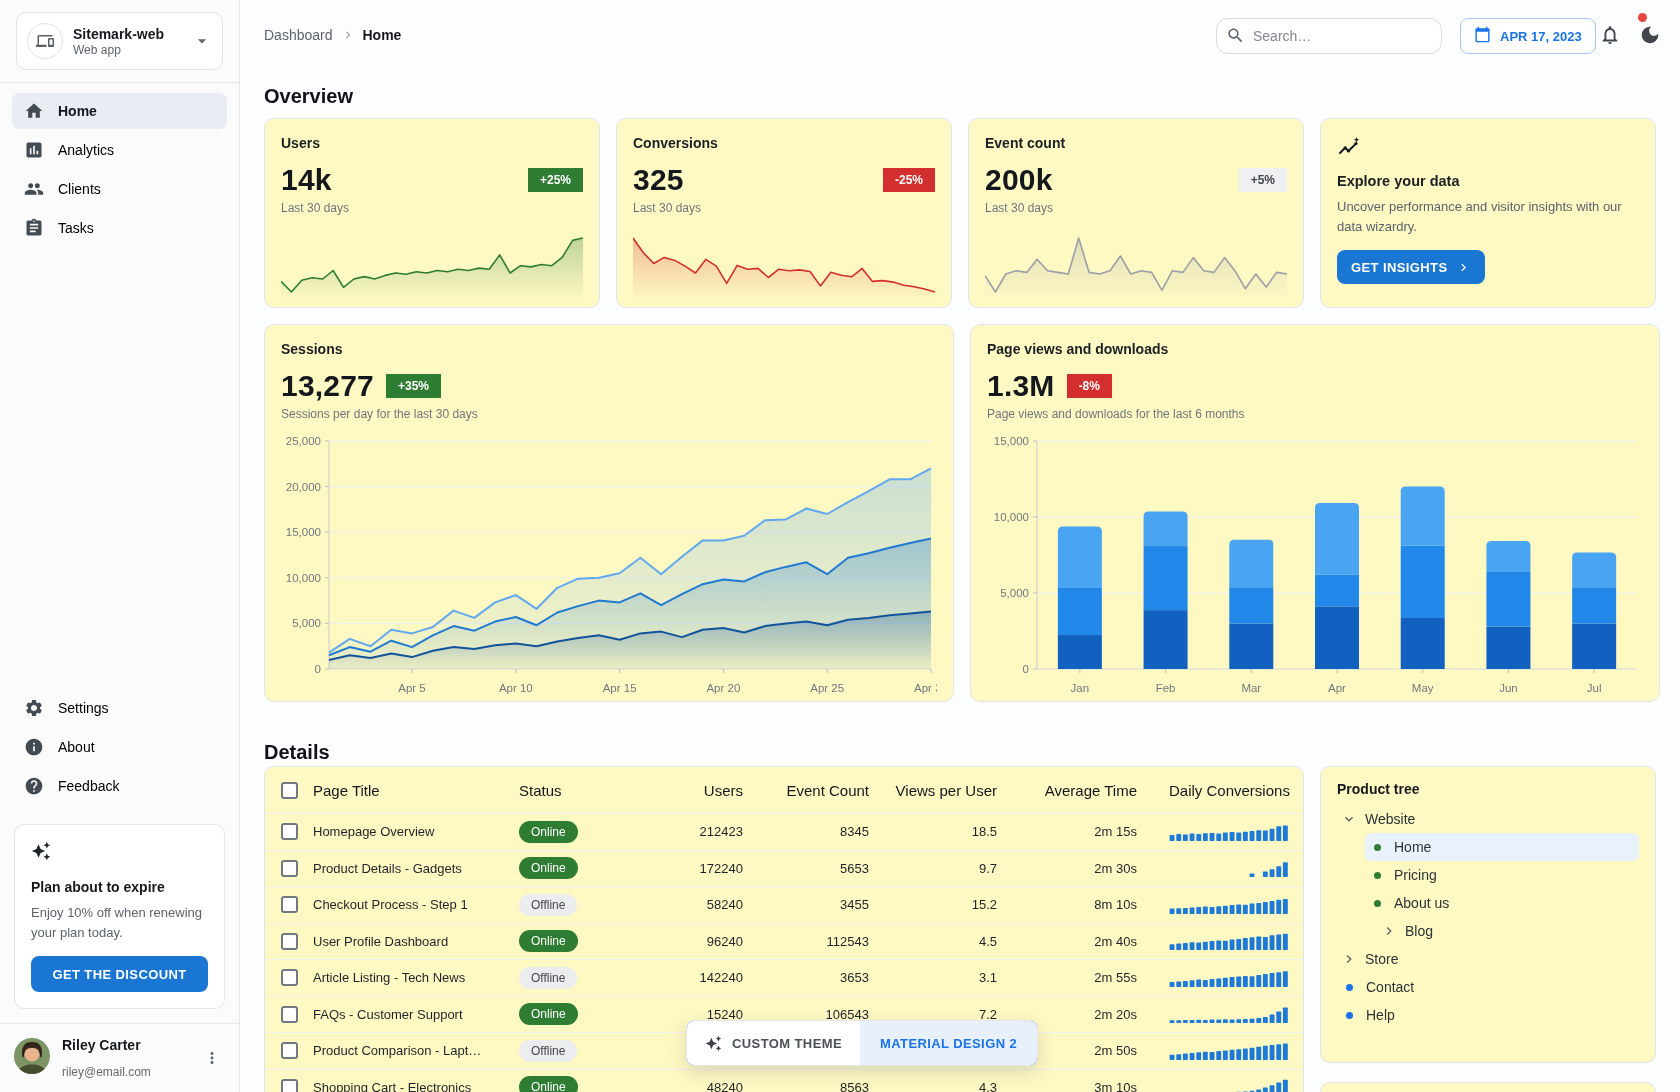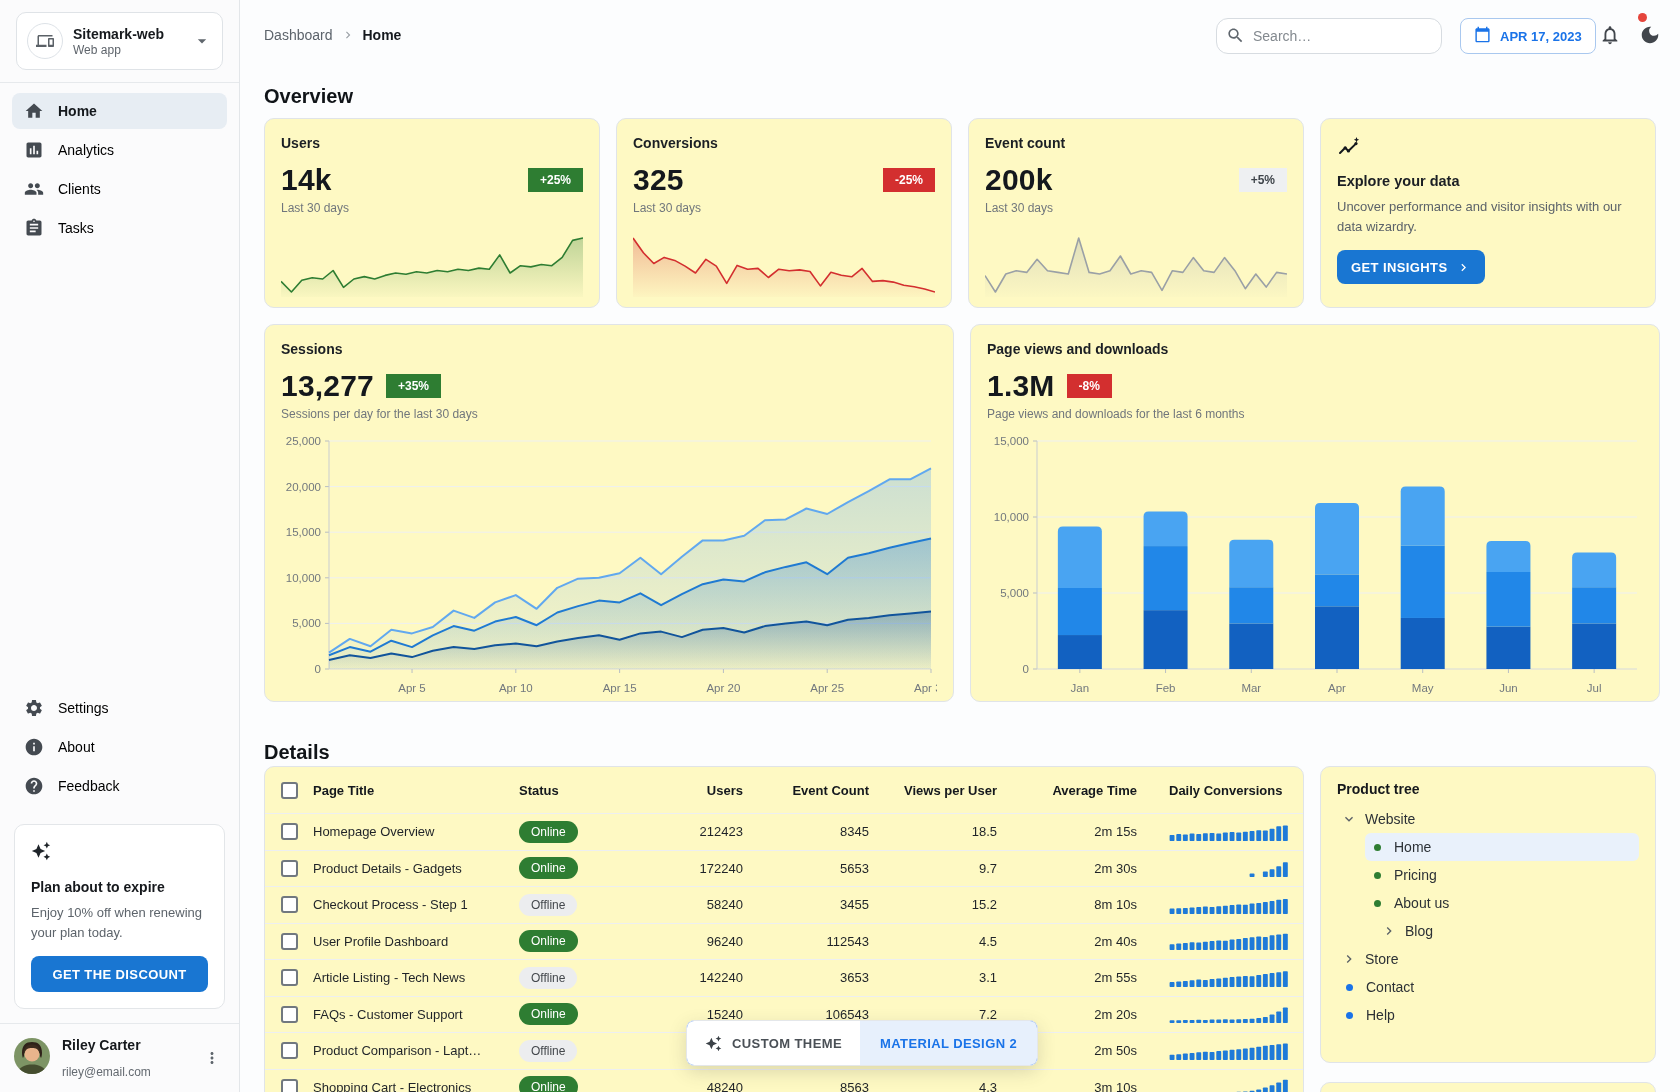--- a/index.html
+++ b/index.html
@@ -69,21 +69,21 @@
   .insight-desc{font-size:13px;color:#5c636a;line-height:1.5;margin-top:8px;}
   .insight-btn{display:inline-flex;width:auto;padding:0 14px;height:34px;margin-top:14px;}
   .charts-row{position:absolute;left:24px;top:324px;width:1392px;display:grid;
               grid-template-columns:repeat(2,1fr);gap:16px;}
   .chart-card{height:378px;}
   .chart-area{margin-top:10px;width:656px;height:268px;}
   
   .table-card{position:absolute;left:24px;top:766px;width:1040px;height:360px;padding:0;overflow:hidden;}
   .t-row{display:grid;grid-template-columns:48px 206px 128px 112px 126px 128px 140px 1fr;
          align-items:center;height:35.5px;border-bottom:1px solid #edeff1;font-size:13px;color:#1f2328;cursor:pointer;}
-  .t-head{height:46px;font-weight:700;font-size:13px;color:#14181d;cursor:default;}
+  .t-head{height:46px;font-weight:400;font-size:15px;color:#14181d;cursor:default;}
   .cell-num{text-align:right;padding-right:16px;}
   .cell-check{display:flex;justify-content:center;}
   .checkbox{width:17px;height:17px;border:2px solid #71787f;border-radius:3px;background:#fff;box-sizing:border-box;}
   .status-chip{display:inline-flex;align-items:center;height:22px;padding:0 12px;border-radius:11px;font-size:12px;}
   .status-online{background:#2e7d32;color:#fff;}
   .status-offline{background:#ecedef;color:#44484d;}
   .rowspark{width:120px;height:18px;margin-left:16px;}
   
   .tree-card{position:absolute;left:1080px;top:766px;width:336px;height:297px;padding:14px 16px;}
   .tree-title{font-size:14px;font-weight:700;color:#15181c;}

